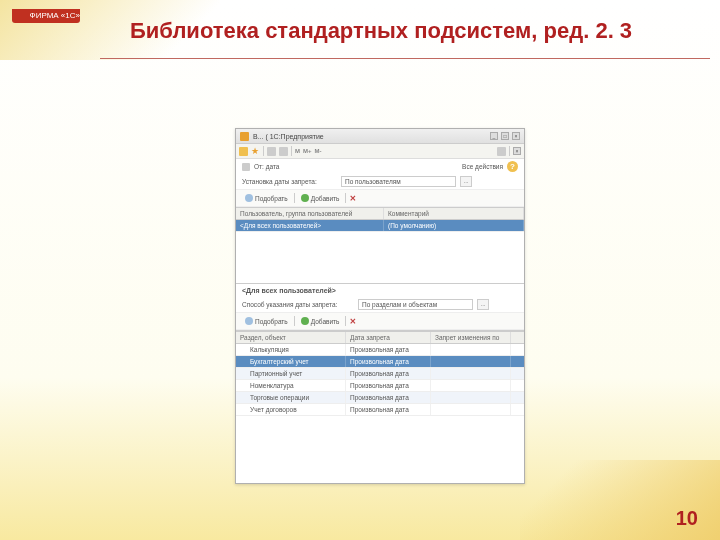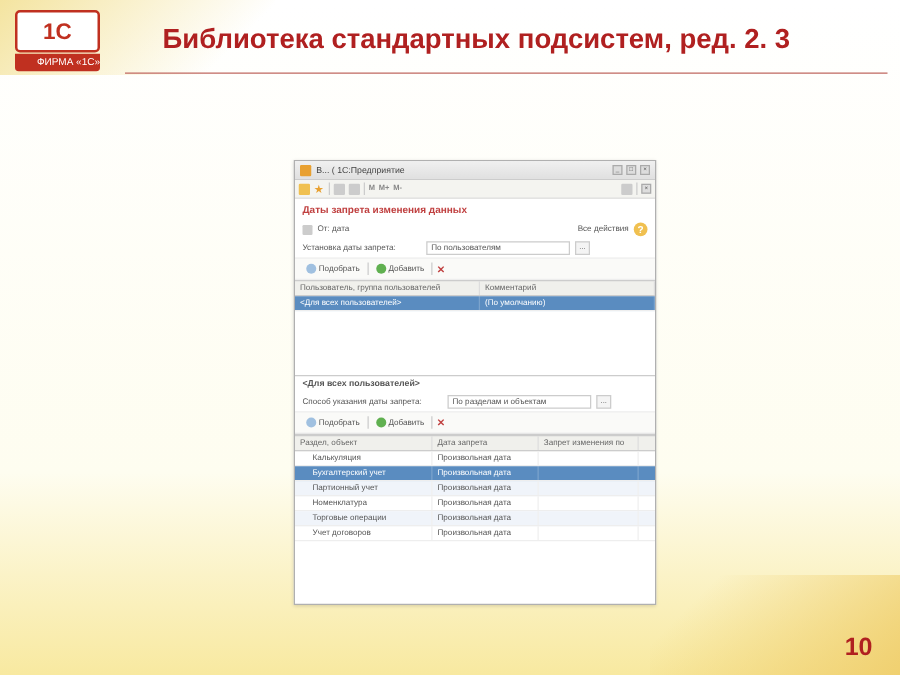--- a/index.html
+++ b/index.html
@@ -71,23 +71,20 @@
   .spacer { flex: 1; }
 </style>
 </head>
 <body>
 
 <div class="slide-bg"></div>
 <div class="corner-tl"></div>
 <div class="corner-br"></div>
 
 <div class="logo">
-  <div class="logo-top">
-      <span class="logo-1c">1С</span>
-    </div>
   <div class="logo-bottom">ФИРМА «1С»</div>
 </div>
 
 <div class="page-title">Библиотека стандартных подсистем, ред. 2. 3</div>
 <div class="title-rule"></div>
 <div class="page-num">10</div>
 
 <div class="window">
 
   <div class="win-title">
@@ -109,21 +106,20 @@
     <div class="tb-sep"></div>
     <div class="tb-lbl">M</div>
     <div class="tb-lbl">M+</div>
     <div class="tb-lbl">M-</div>
     <div class="spacer"></div>
     <div class="tb-ico gr"></div>
     <div class="tb-sep"></div>
     <div class="win-btn">×</div>
   </div>
 
-  <div class="section-title">Даты запрета изменения данных</div>
 
   <div class="row">
     <div class="tb-ico gr" style="width:8px;height:8px"></div>
     <span class="row-lbl">От: дата</span>
     <div class="spacer"></div>
     <span class="row-lbl">Все действия</span>
     <div class="help-ico">?</div>
   </div>
 
   <div class="row">

